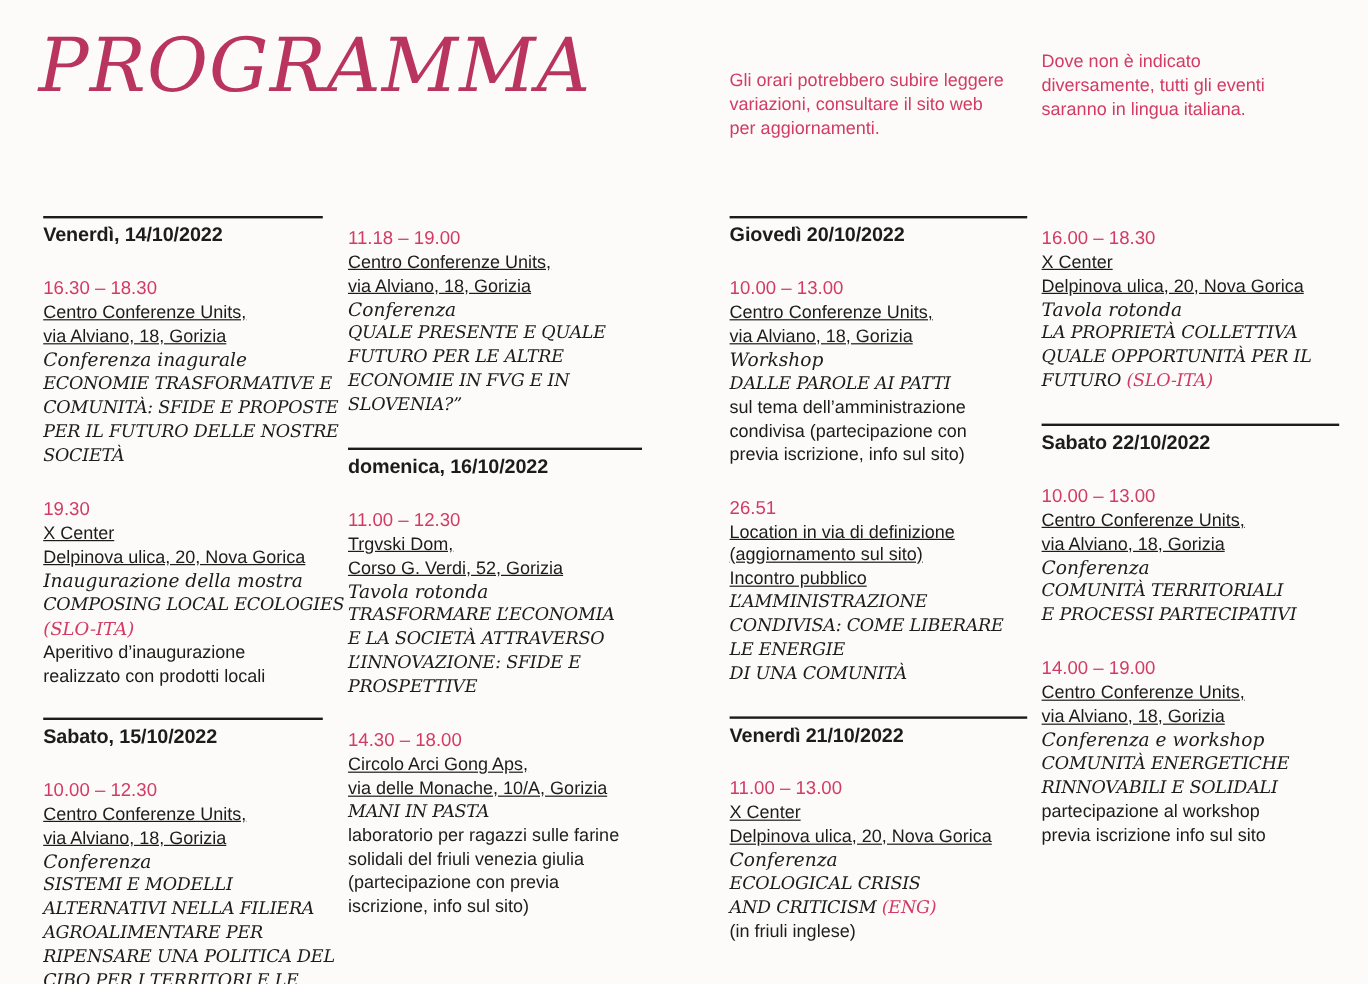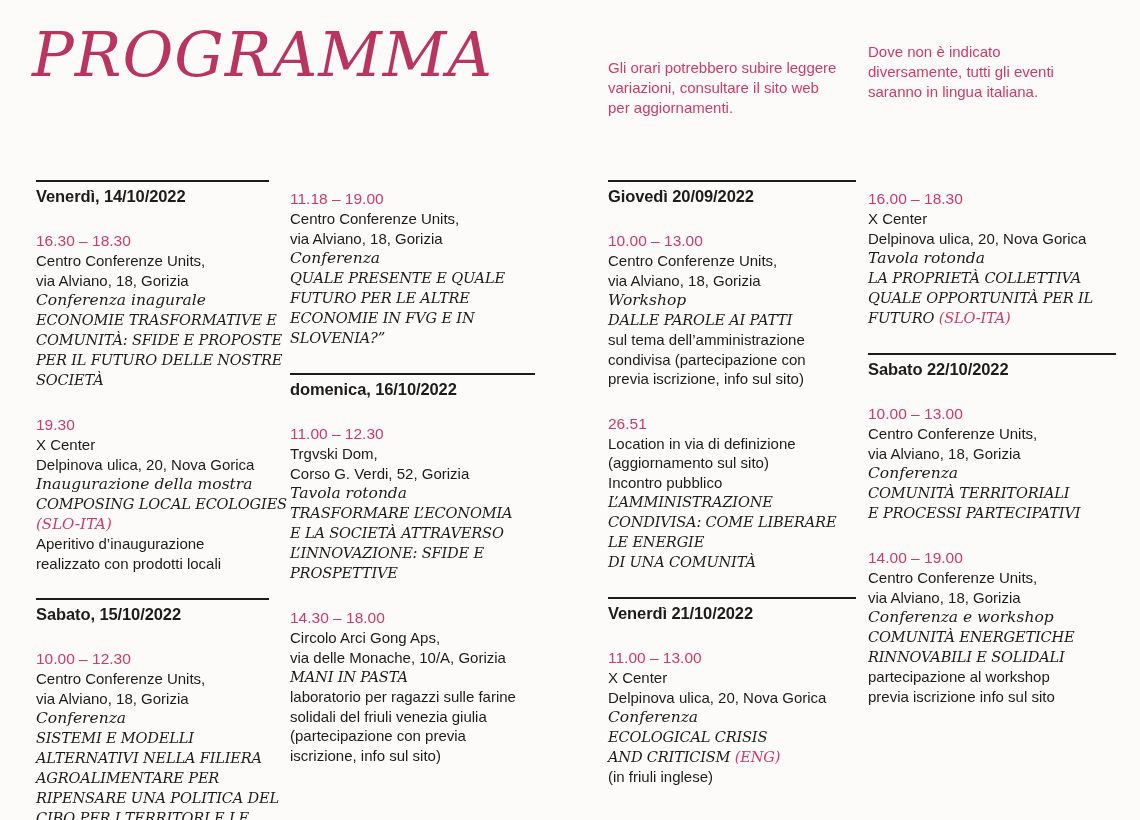--- a/index.html
+++ b/index.html
@@ -65,20 +65,21 @@
 
   .t-time {
     font-size: 15.5px;
     line-height: 20px;
     color: #d23b64;
   }
   .t-sans {
     font-size: 15px;
     line-height: 19.5px;
     white-space: pre;
+    text-decoration: underline;
   }
   .t-kind {
     font-family: "DejaVu Serif", "Liberation Serif", serif;
     font-style: italic;
     font-size: 15.5px;
     line-height: 20px;
     white-space: pre;
   }
   .t-title {
     font-family: "DejaVu Serif", "Liberation Serif", serif;
@@ -180,21 +181,21 @@
         <div class="t-sans">Circolo Arci Gong Aps,</div>
         <div class="t-sans">via delle Monache, 10/A, Gorizia</div>
         <div class="t-title"><span>MANI IN PASTA</span></div>
         <div class="t-desc">laboratorio per ragazzi sulle farine
 solidali del friuli venezia giulia
 (partecipazione con previa
 iscrizione, info sul sito)</div>
       </div>
     </div>
   <div class="col col-2">
-      <div class="day-header">Giovedì 20/09/2022</div>
+      <div class="day-header">Giovedì 20/10/2022</div>
       <div class="event">
         <div class="t-time">10.00 – 13.00</div>
         <div class="t-sans">Centro Conferenze Units,</div>
         <div class="t-sans">via Alviano, 18, Gorizia</div>
         <div class="t-kind">Workshop</div>
         <div class="t-title"><span>DALLE PAROLE AI PATTI</span></div>
         <div class="t-desc">sul tema dell’amministrazione
 condivisa (partecipazione con
 previa iscrizione, info sul sito)</div>
       </div>

